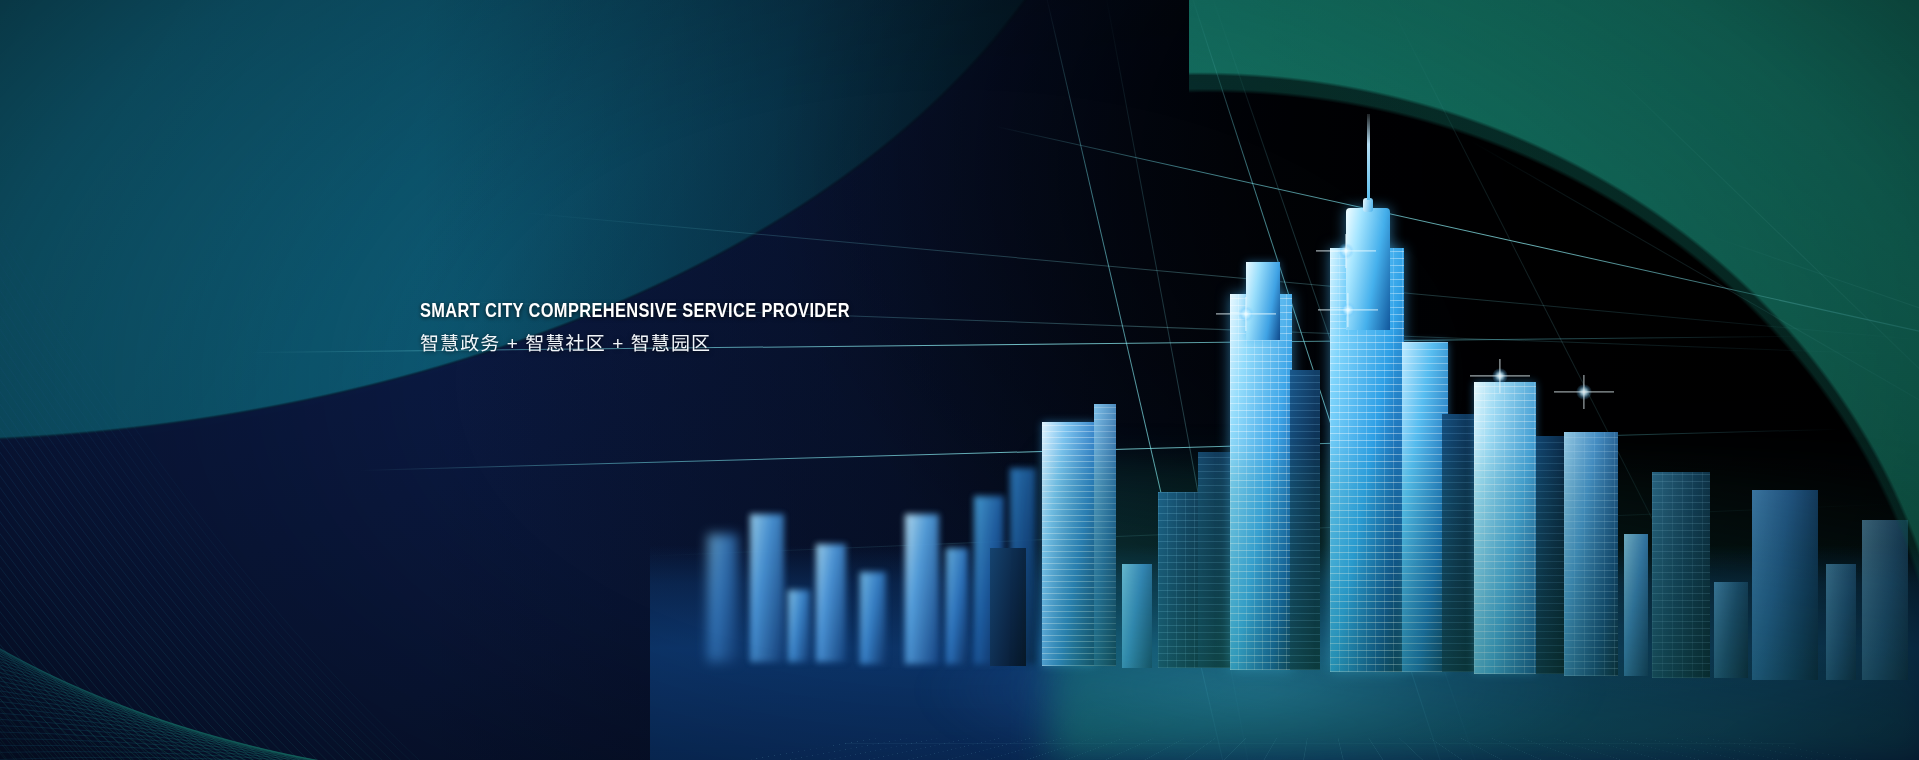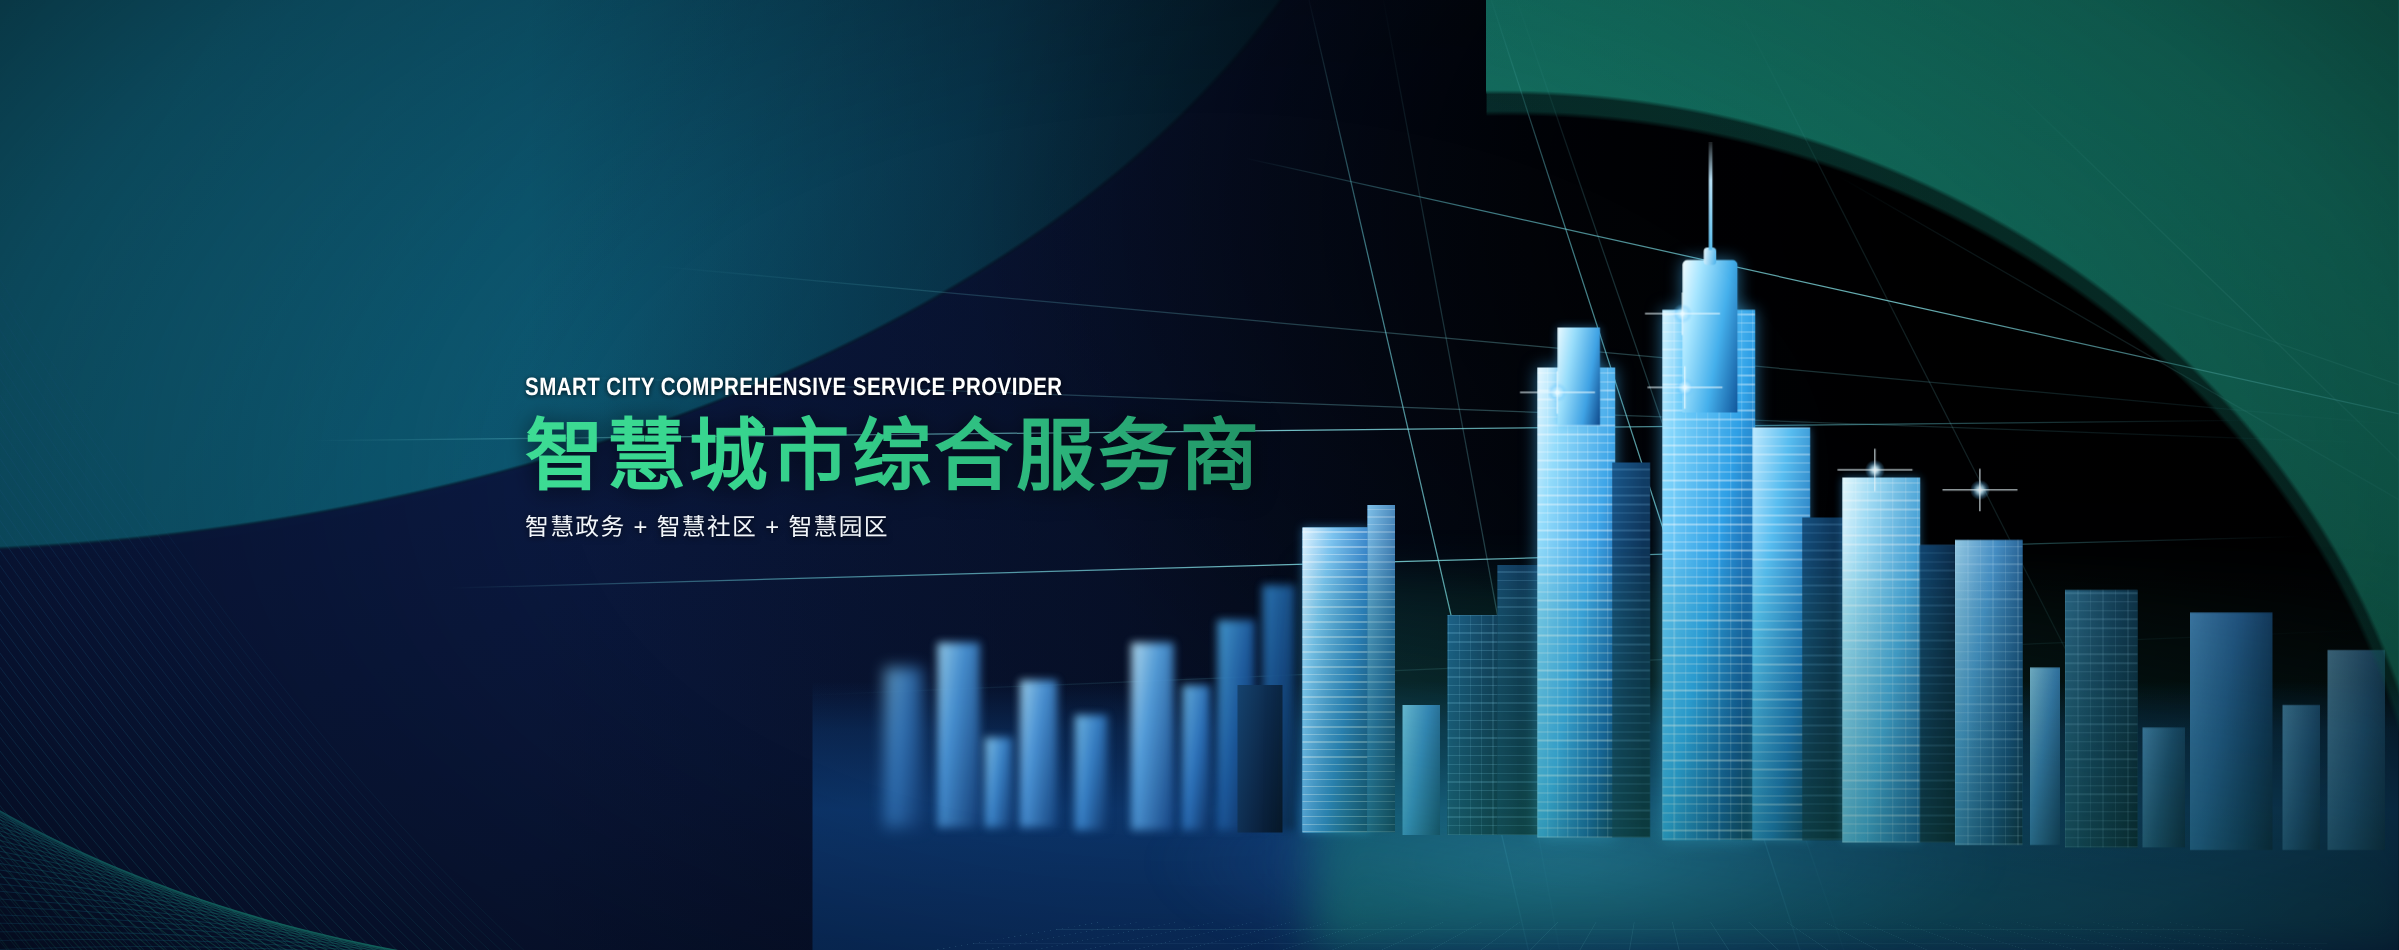--- a/index.html
+++ b/index.html
@@ -480,17 +480,16 @@
   </div>
 
   <div class="green-sweep"></div>
   <div class="green-sweep-2"></div>
   <div class="green-bottom"></div>
 
   <div class="layer vignette"></div>
 
   <div class="copy">
     <p class="eyebrow">SMART CITY COMPREHENSIVE SERVICE PROVIDER</p>
-    <h1 class="headline">智慧城市综合服务商</h1>
     <p class="subline">智慧政务 + 智慧社区 + 智慧园区</p>
   </div>
 
 </div>
 
 </body></html>

